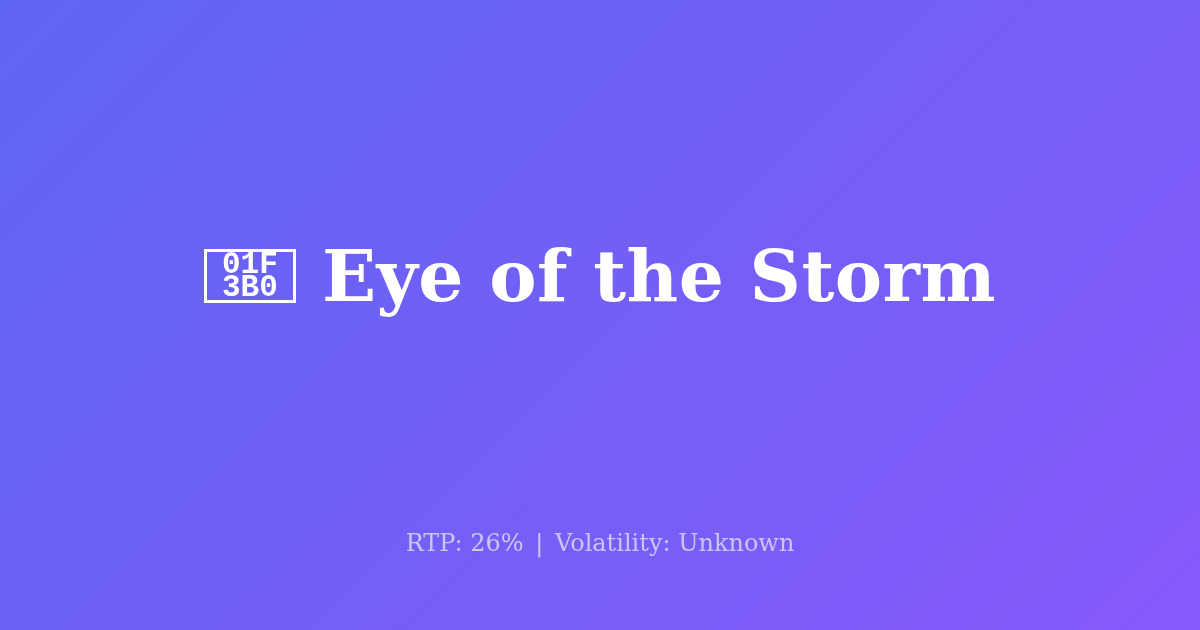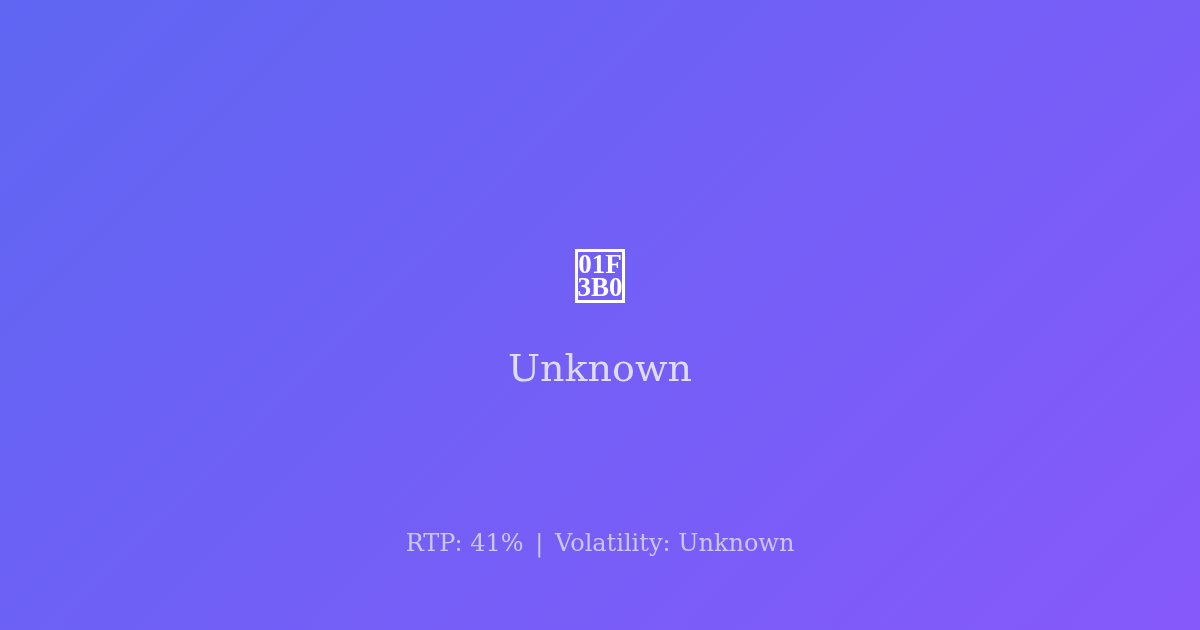--- a/index.html
+++ b/index.html
@@ -39,31 +39,31 @@
   .title-row {
     display: flex;
     align-items: center;
     justify-content: center;
     gap: 26px;
     height: 80px;
   }
 
   
   .tofu {
-    width: 50px;
+    width: 92px;
     height: 54px;
     box-sizing: border-box;
     border: 3px solid #ffffff;
     display: flex;
     flex-direction: column;
     align-items: center;
     justify-content: center;
     color: #ffffff;
-    font-family: Liberation Serif, serif;
-    font-size: 27px;
+    font-family: Liberation Mono, monospace;
+    font-size: 31px;
     font-weight: 700;
     line-height: 23px;
     letter-spacing: 0px;
     flex: 0 0 auto;
   }
   .tofu span { display: block; }
 
   .game-title {
     color: #ffffff;
     font-family: "DejaVu Serif", "Liberation Serif", serif;
@@ -107,26 +107,26 @@
 
   <div class="hero">
 
     <div class="title-row">
 
       <div class="tofu">
         <span>01F</span>
         <span>3B0</span>
       </div>
 
+      <div class="game-title">Eye of the Storm</div>
 
     </div>
 
-    <div class="game-subtitle">Unknown</div>
 
   </div>
 
   <div class="meta">
-    <span>RTP: 41%</span>
+    <span>RTP: 26%</span>
     <span class="sep">|</span>
     <span>Volatility: Unknown</span>
   </div>
 
 </div>
 
 </body></html>

